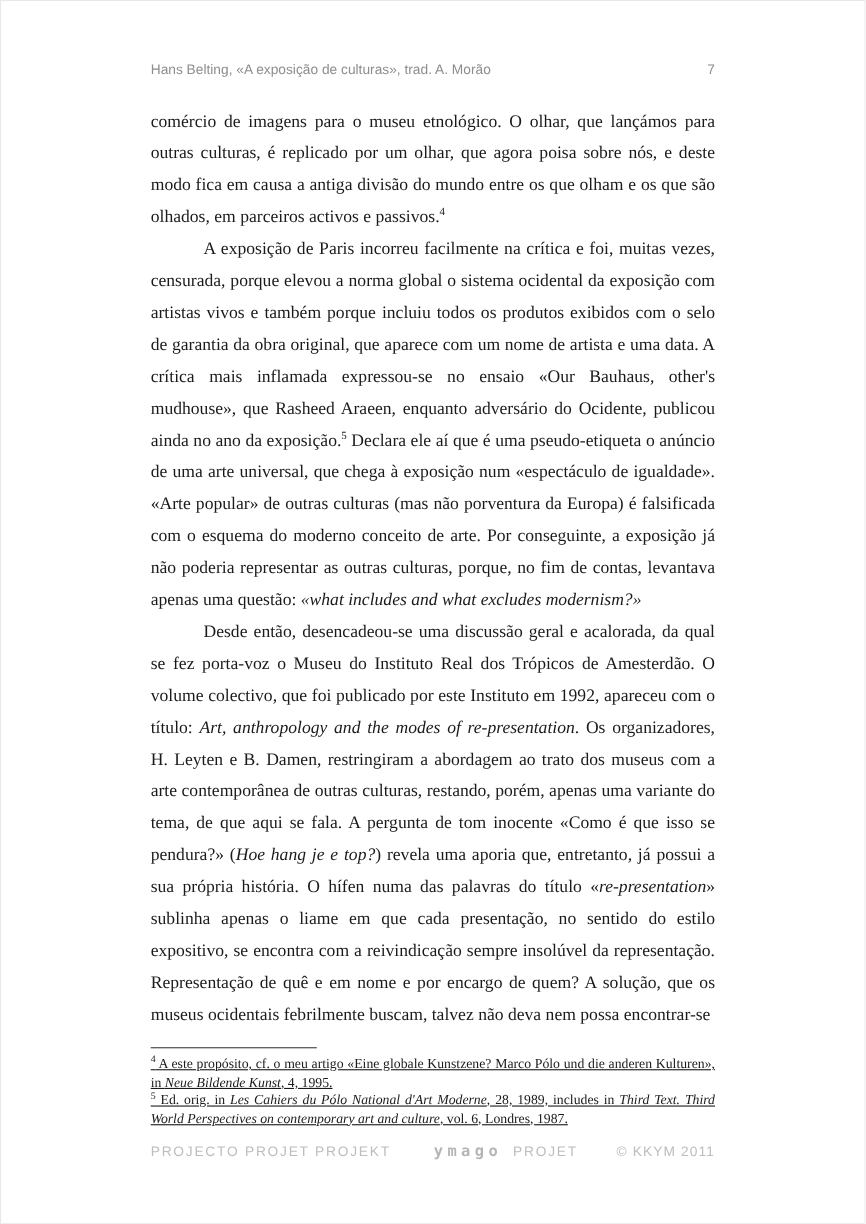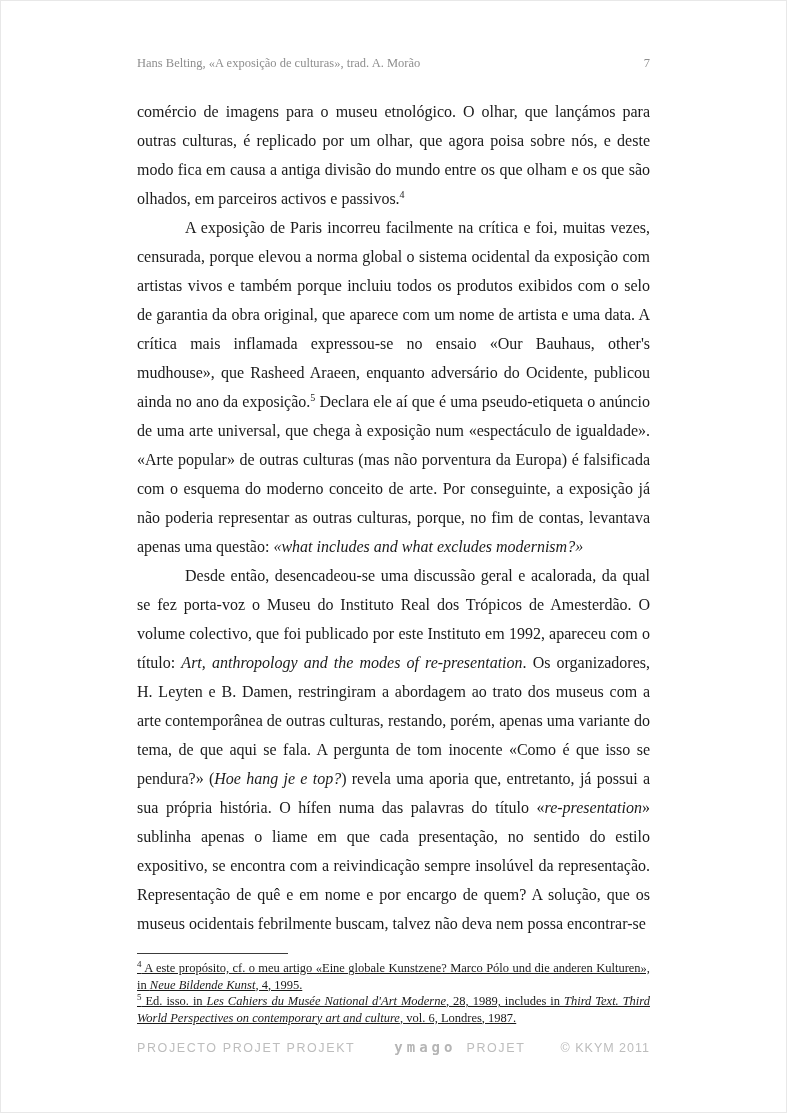--- a/index.html
+++ b/index.html
@@ -10,21 +10,21 @@
     background: #ffffff;
     box-shadow: inset 0 0 0 1px #e8e8e8;
     font-family: "Liberation Serif", serif;
     overflow: hidden;
   }
   .page-inner { padding: 56px 137px 0 137px; }
   .page-header {
     display: flex;
     justify-content: space-between;
     align-items: baseline;
-    font-family: Liberation Serif, serif;
+    font-family: Liberation Sans, sans-serif;
     font-size: 12.5px;
     color: #8e8e8e;
   }
   .content {
     margin-top: 26px;
     font-size: 16px;
     line-height: 29px;
     text-align: justify;
     color: #1a1a1a;
   }
@@ -86,21 +86,21 @@
     <div class="content">
         <p class="para"><span>comércio de imagens para o museu etnológico. O olhar, que lançámos para outras culturas, é replicado por um olhar, que agora poisa sobre nós, e deste modo fica em causa a antiga divisão do mundo entre os que olham e os que são olhados, em parceiros activos e passivos.</span><sup>4</sup></p>
         <p class="para indent"><span>A exposição de Paris incorreu facilmente na crítica e foi, muitas vezes, censurada, porque elevou a norma global o sistema ocidental da exposição com artistas vivos e também porque incluiu todos os produtos exibidos com o selo de garantia da obra original, que aparece com um nome de artista e uma data. A crítica mais inflamada expressou-se no ensaio «Our Bauhaus, other's mudhouse», que Rasheed Araeen, enquanto adversário do Ocidente, publicou ainda no ano da exposição.</span><sup>5</sup><span> Declara ele aí que é uma pseudo-etiqueta o anúncio de uma arte universal, que chega à exposição num «espectáculo de igualdade». «Arte popular» de outras culturas (mas não porventura da Europa) é falsificada com o esquema do moderno conceito de arte. Por conseguinte, a exposição já não poderia representar as outras culturas, porque, no fim de contas, levantava apenas uma questão: </span><em>«what includes and what excludes modernism?»</em></p>
         <p class="para indent"><span>Desde então, desencadeou-se uma discussão geral e acalorada, da qual se fez porta-voz o Museu do Instituto Real dos Trópicos de Amesterdão. O volume colectivo, que foi publicado por este Instituto em 1992, apareceu com o título: </span><em>Art, anthropology and the modes of re-presentation</em><span>. Os organizadores, H. Leyten e B. Damen, restringiram a abordagem ao trato dos museus com a arte contemporânea de outras culturas, restando, porém, apenas uma variante do tema, de que aqui se fala. A pergunta de tom inocente «Como é que isso se pendura?» (</span><em>Hoe hang je e top?</em><span>) revela uma aporia que, entretanto, já possui a sua própria história. O hífen numa das palavras do título «</span><em>re-presentation</em><span>» sublinha apenas o liame em que cada presentação, no sentido do estilo expositivo, se encontra com a reivindicação sempre insolúvel da representação. Representação de quê e em nome e por encargo de quem? A solução, que os museus ocidentais febrilmente buscam, talvez não deva nem possa encontrar-se</span></p>
       </div>
 
     <div class="footnote-rule"></div>
 
     <div class="footnotes">
         <p class="footnote"><sup>4</sup><span> A este propósito, cf. o meu artigo «Eine globale Kunstzene? Marco Pólo und die anderen Kulturen», in </span><em>Neue Bildende Kunst</em><span>, 4, 1995.</span></p>
-        <p class="footnote"><sup>5</sup><span> Ed. isso. in </span><em>Les Cahiers du Musée National d'Art Moderne</em><span>, 28, 1989, includes in </span><em>Third Text. Third World Perspectives on contemporary art and culture</em><span>, vol. 6, Londres, 1987.</span></p>
+        <p class="footnote"><sup>5</sup><span> Ed. orig. in </span><em>Les Cahiers du Pólo National d'Art Moderne</em><span>, 28, 1989, includes in </span><em>Third Text. Third World Perspectives on contemporary art and culture</em><span>, vol. 6, Londres, 1987.</span></p>
       </div>
 
   </div>
 
   <div class="page-footer">
     <div class="footer-left">
       <span>PROJECTO PROJET PROJEKT</span>
       <span class="footer-logo">ymago</span>
       <span>PROJET</span>
     </div>

